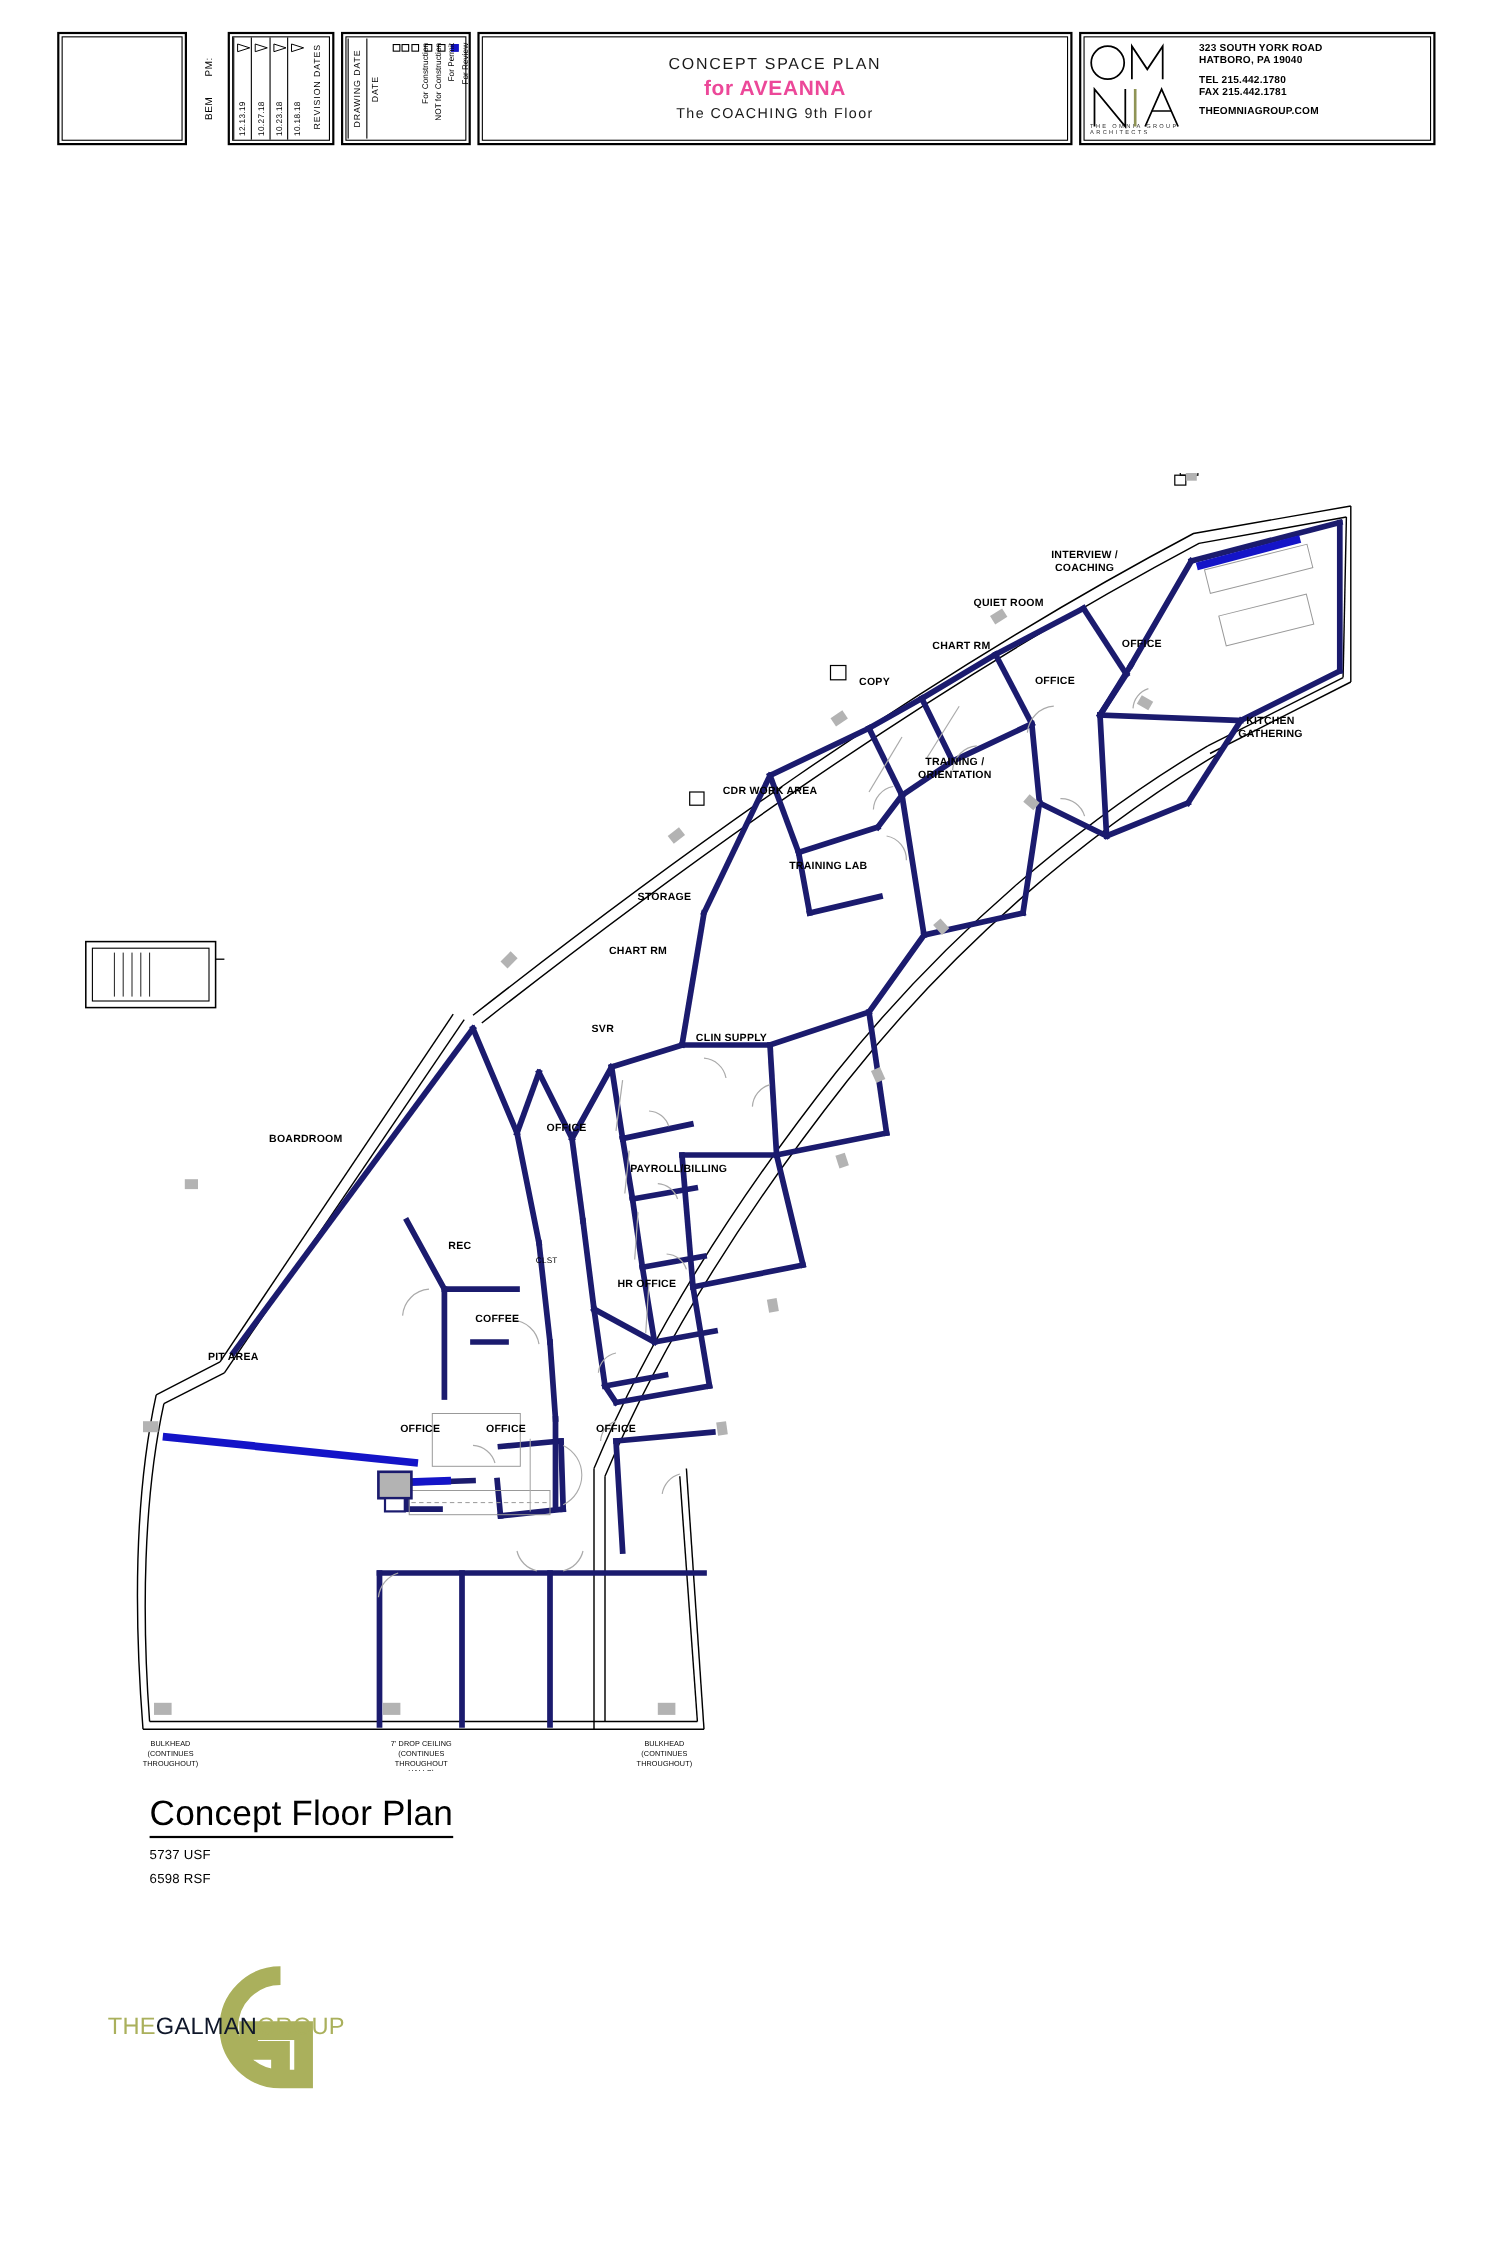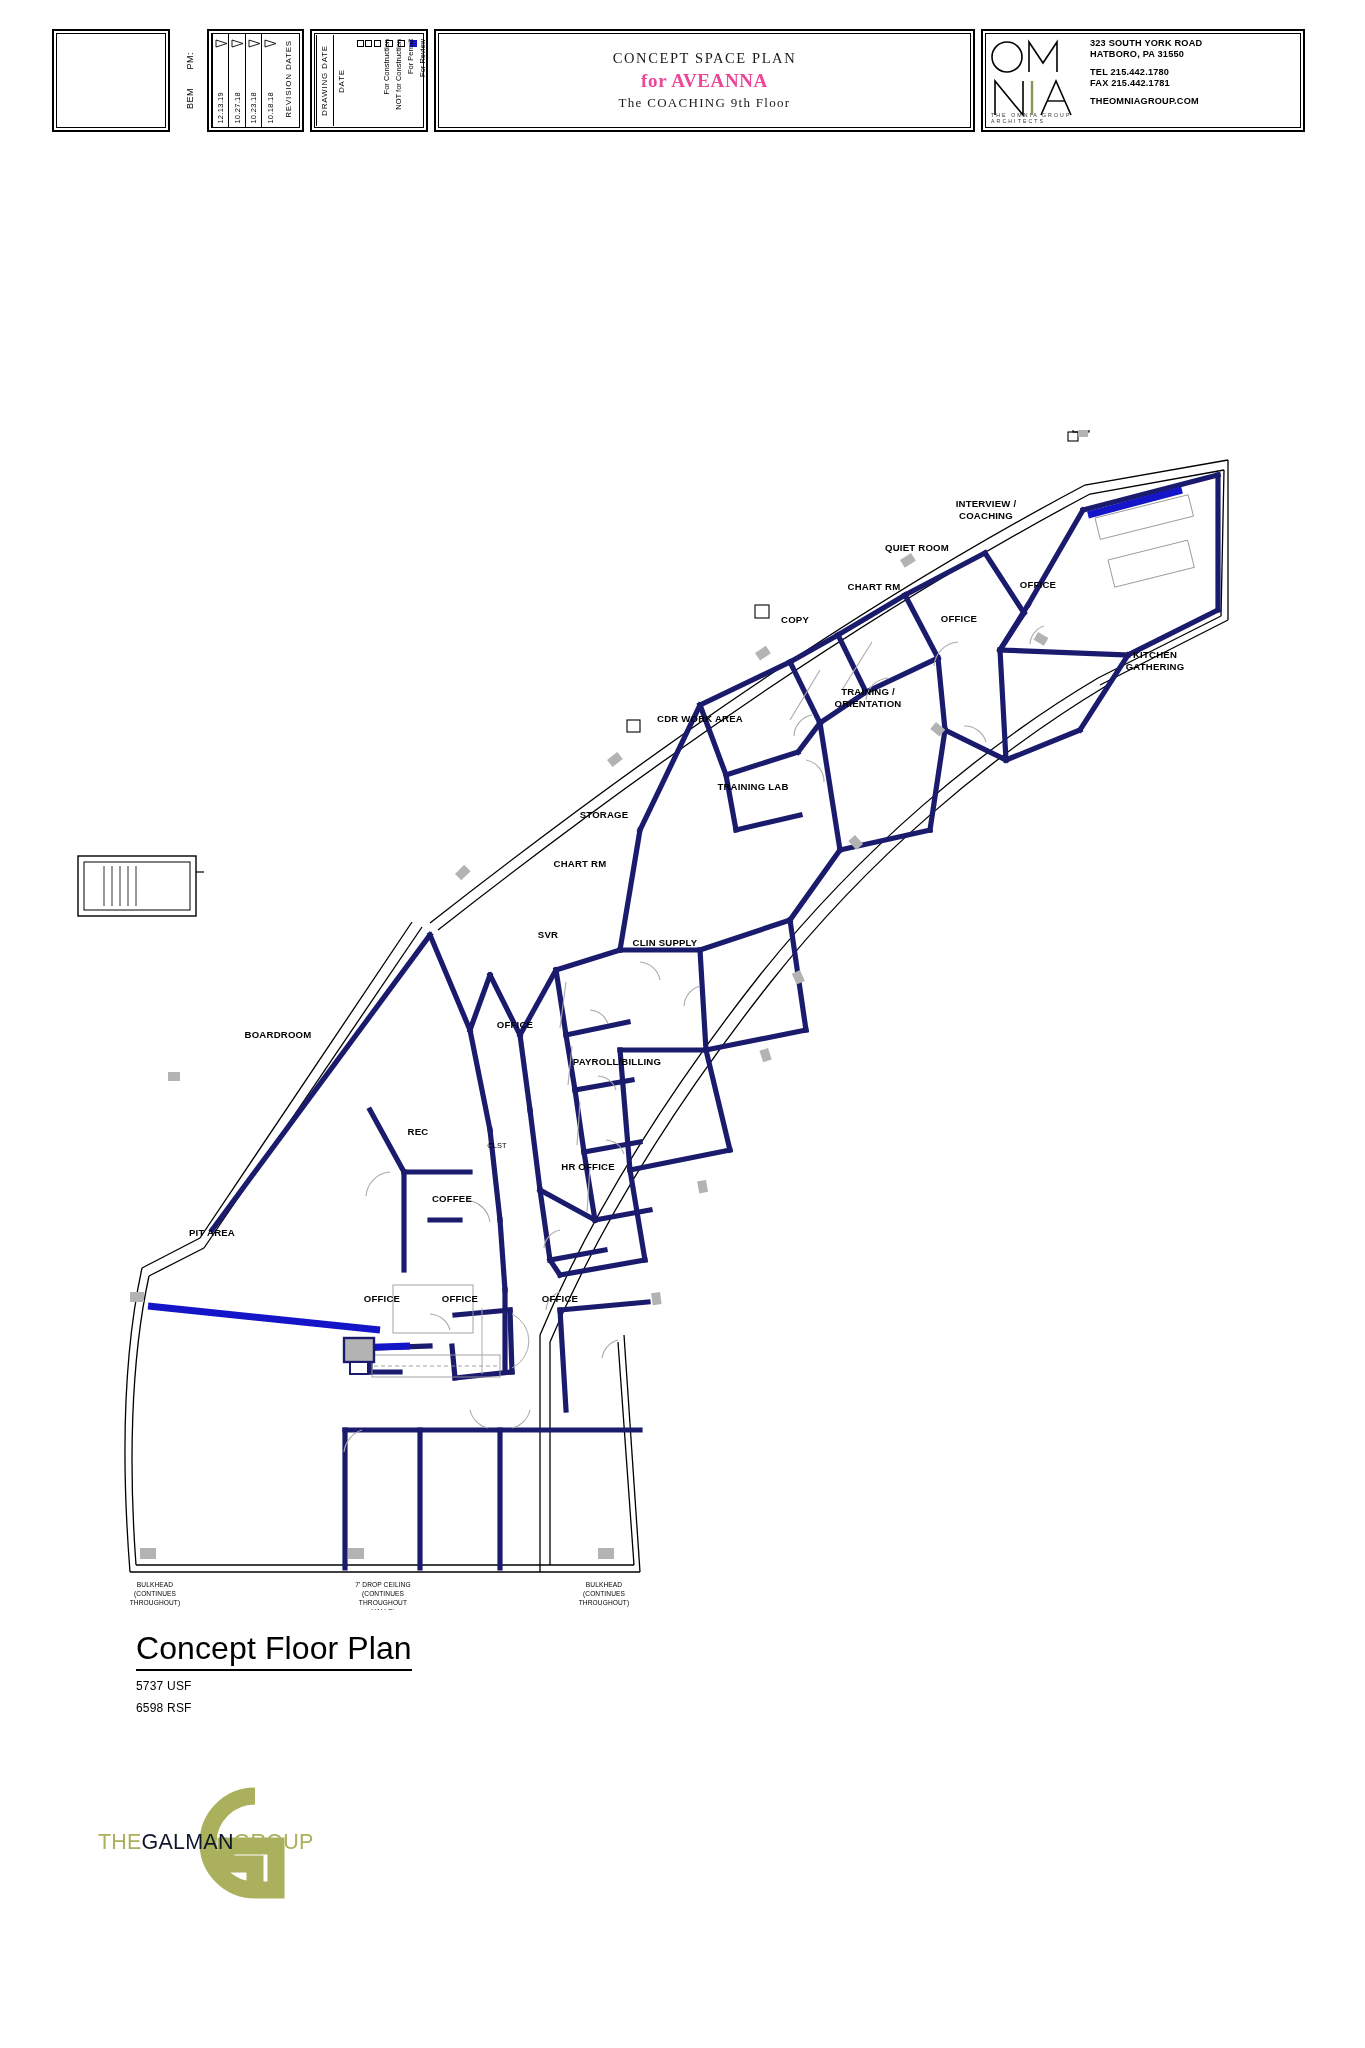--- a/index.html
+++ b/index.html
@@ -113,21 +113,20 @@
   }
   .iss-draw .rev-txt { font-size: 8px; letter-spacing: .8px; }
 
   
   #tb-title { flex: 1 1 auto; margin-right: 6px; }
   #title-wrap {
     position: absolute; left: 0; top: 0; right: 0; bottom: 0;
     display: flex; flex-direction: column;
     align-items: center; justify-content: center;
     gap: 3px;
-    font-family: Liberation Serif, serif;
   }
   #t-line1 { font-size: 14.5px; letter-spacing: 1.6px; color: #1a1a1a; }
   #t-line2 { font-size: 19px; font-weight: bold; letter-spacing: .6px; color: #ec4899; }
   #t-line3 { font-size: 13px; letter-spacing: 1.3px; color: #1a1a1a; }
 
   
   #tb-omnia { width: 324px; margin-right: 0; }
   #omnia-wrap {
     position: absolute; left: 0; top: 0; right: 0; bottom: 0;
     display: flex; align-items: center; padding: 4px 6px;
@@ -299,21 +298,21 @@
             <line x1="58" y1="64" x2="76" y2="64" stroke="#000" stroke-width="1.4"></line>
           </svg>
           <div id="omnia-sub">
             <div>THE OMNIA GROUP</div>
             <div>ARCHITECTS</div>
           </div>
         </div>
         <div id="omnia-info">
           <div class="grp">
             <div>323 SOUTH YORK ROAD</div>
-            <div>HATBORO, PA 31550</div>
+            <div>HATBORO, PA 19040</div>
           </div>
           <div class="grp">
             <div>TEL 215.442.1780</div>
             <div>FAX 215.442.1781</div>
           </div>
           <div class="grp">THEOMNIAGROUP.COM</div>
         </div>
       </div>
     </div>
 

